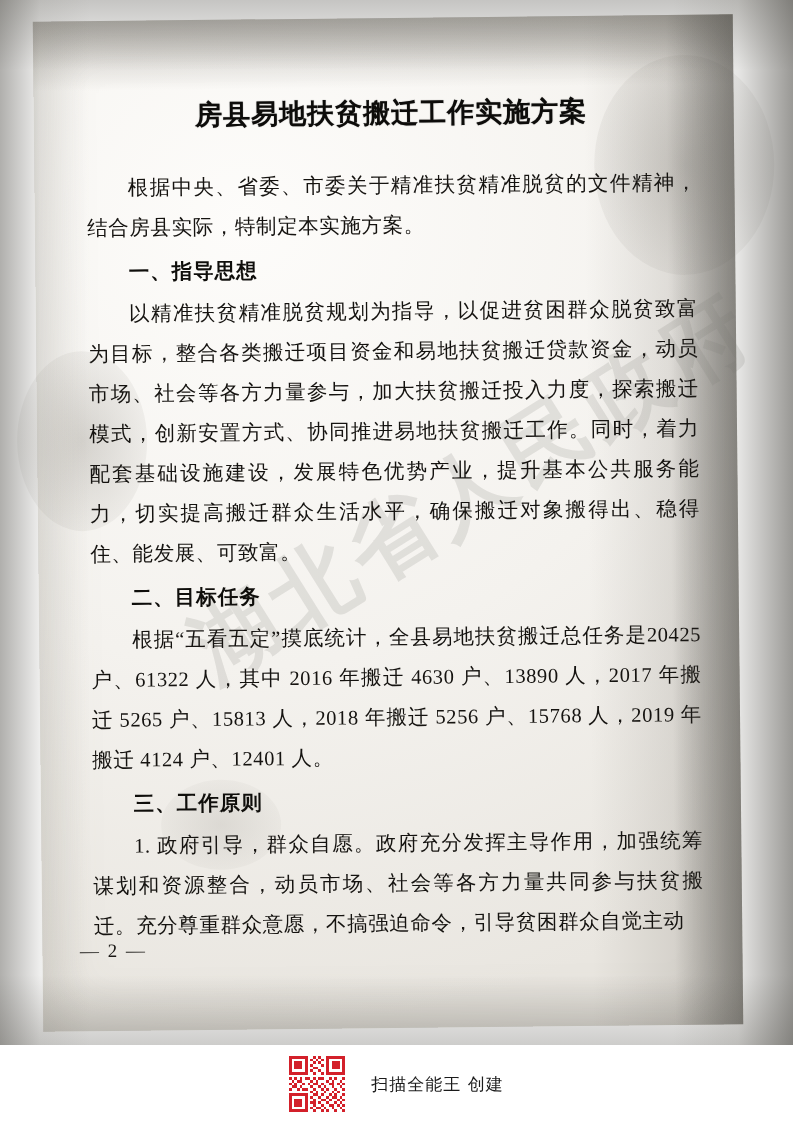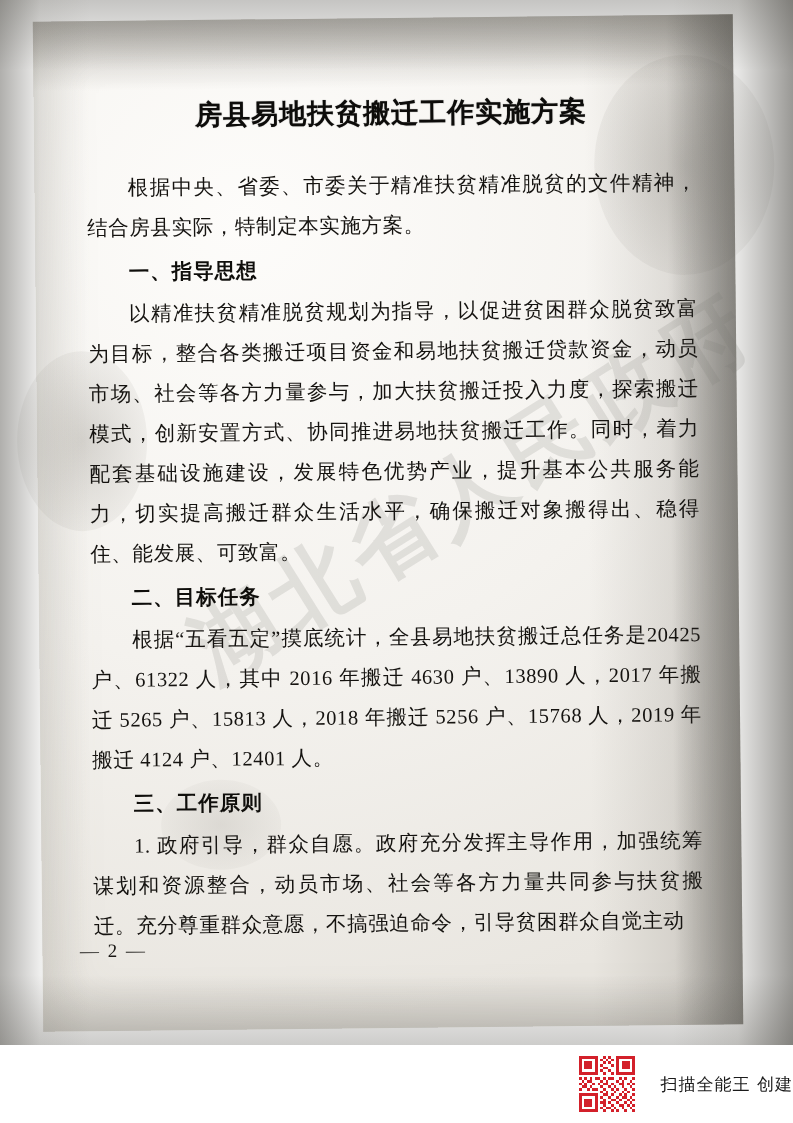--- a/index.html
+++ b/index.html
@@ -135,21 +135,21 @@
   
   #footer-bar {
     position: absolute;
     left: 0;
     top: 1045px;
     width: 793px;
     height: 78px;
     background: #ffffff;
     display: flex;
     align-items: center;
-    justify-content: flex-end;
+    justify-content: center;
     gap: 26px;
   }
   .qr {
     width: 56px;
     height: 56px;
     display: block;
     image-rendering: pixelated;
   }
   .footer-text {
     font-family: "DejaVu Sans", "Liberation Sans", sans-serif;

